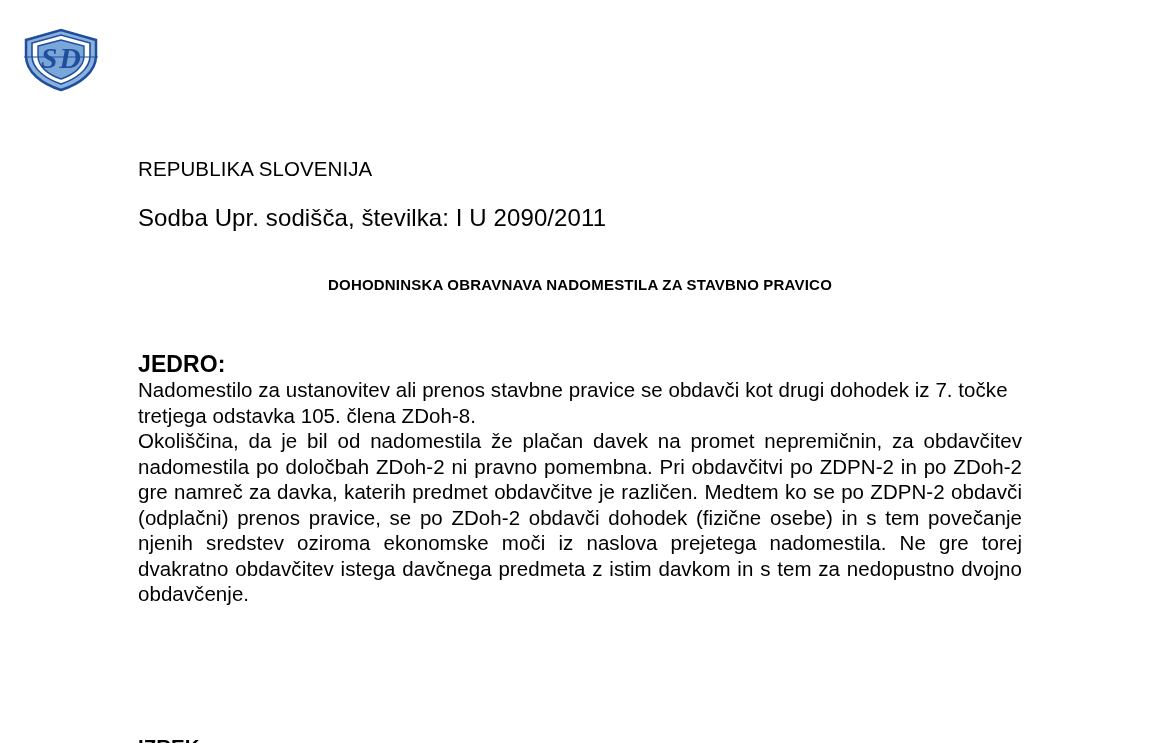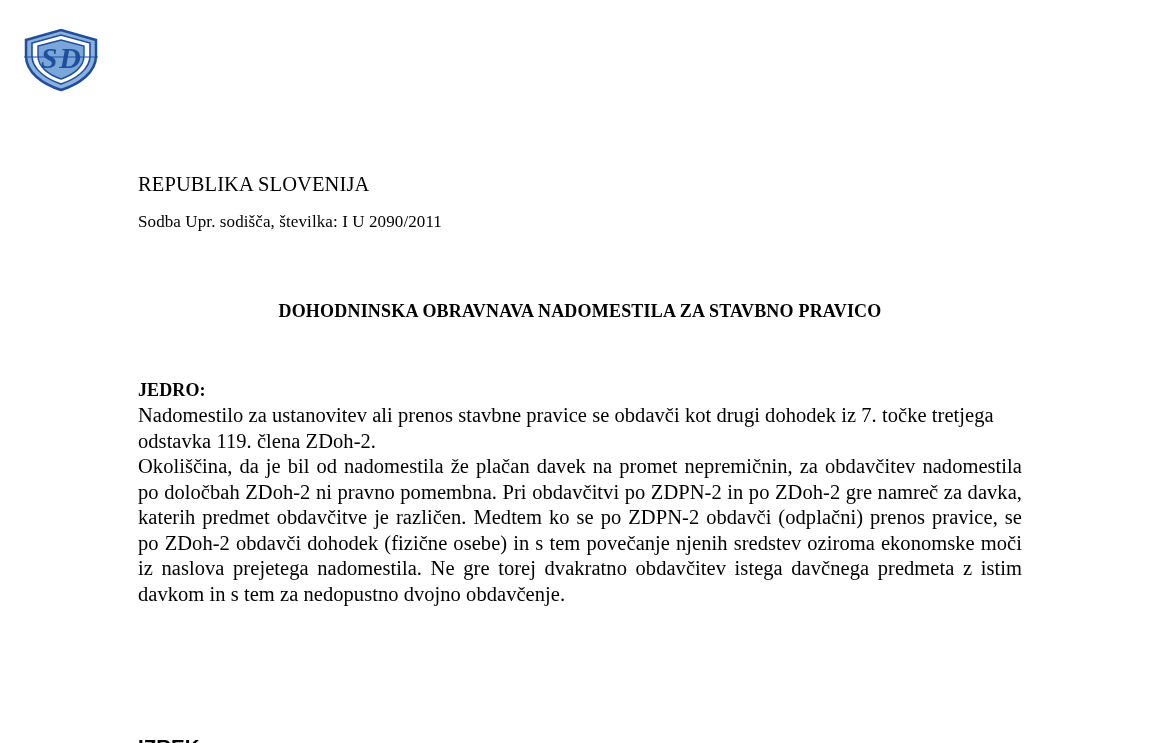--- a/index.html
+++ b/index.html
@@ -22,54 +22,53 @@
     left: 18px;
     top: 26px;
     width: 86px;
     height: 68px;
   }
 
   
   .doc {
     position: absolute;
     left: 138px;
-    top: 172px;
+    top: 156px;
     width: 884px;
-    font-family: Liberation Serif, serif;
   }
 
   .court-line {
     font-size: 20.5px;
     line-height: 25px;
     letter-spacing: 0.1px;
   }
 
   .meta-block {
-    margin-top: 12px;
-    font-size: 17px;
+    margin-top: 24px;
+    font-size: 24px;
     line-height: 25px;
     letter-spacing: 0.1px;
   }
 
   .doc-title {
-    margin-top: 62px;
+    margin-top: 40px;
     text-align: center;
     font-weight: bold;
-    font-size: 18px;
+    font-size: 15px;
     line-height: 30px;
     letter-spacing: 0.2px;
   }
 
   .section {
     margin-top: 52px;
   }
 
   .section-heading {
     font-weight: bold;
-    font-size: 18px;
+    font-size: 23px;
     line-height: 25px;
     letter-spacing: 0.1px;
   }
 
   .para {
     font-size: 20.5px;
     line-height: 25.5px;
     letter-spacing: 0.05px;
     margin: 0;
   }
@@ -110,19 +109,19 @@
   </div>
 
   <div class="meta-block">
     <div>Sodba Upr. sodišča, številka: I U 2090/2011</div>
   </div>
 
   <div class="doc-title">DOHODNINSKA OBRAVNAVA NADOMESTILA ZA STAVBNO PRAVICO</div>
 
   <div class="section">
     <div class="section-heading">JEDRO:</div>
-    <p class="para">Nadomestilo za ustanovitev ali prenos stavbne pravice se obdavči kot drugi dohodek iz 7. točke tretjega odstavka 119. člena ZDoh-2.</p>
+    <p class="para">Nadomestilo za ustanovitev ali prenos stavbne pravice se obdavči kot drugi dohodek iz 7. točke tretjega odstavka 105. člena ZDoh-8.</p>
     <p class="para justify">Okoliščina, da je bil od nadomestila že plačan davek na promet nepremičnin, za obdavčitev nadomestila po določbah ZDoh-2 ni pravno pomembna. Pri obdavčitvi po ZDPN-2 in po ZDoh-2 gre namreč za davka, katerih predmet obdavčitve je različen. Medtem ko se po ZDPN-2 obdavči (odplačni) prenos pravice, se po ZDoh-2 obdavči dohodek (fizične osebe) in s tem povečanje njenih sredstev oziroma ekonomske moči iz naslova prejetega nadomestila. Ne gre torej dvakratno obdavčitev istega davčnega predmeta z istim davkom in s tem za nedopustno dvojno obdavčenje.</p>
   </div>
 
 </div>
 
 <div class="next-heading">IZREK:</div>
 
 </body></html>

